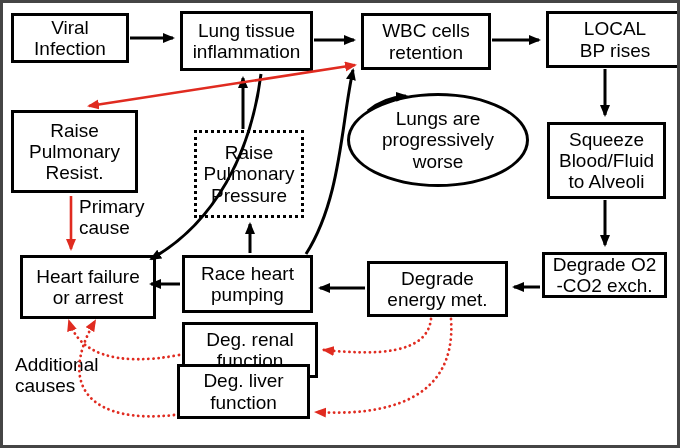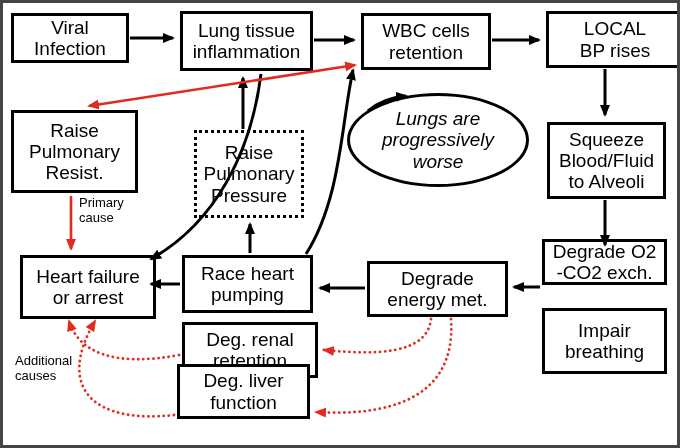--- a/index.html
+++ b/index.html
@@ -11,24 +11,24 @@
   .box{
     position:absolute;border:3px solid #000;background:#fff;
     display:flex;align-items:center;justify-content:center;
     text-align:center;box-sizing:border-box;
   }
   .box.dashed{border-style:dotted;}
   .label{white-space:pre-line;font-size:19px;line-height:1.12;color:#000;}
   .ellipse{
     position:absolute;border:3px solid #000;border-radius:50%;
     display:flex;align-items:center;justify-content:center;
-    text-align:center;box-sizing:border-box;background:transparent;font-style:italic;
+    text-align:center;box-sizing:border-box;background:transparent;
   }
   .note{
-    position:absolute;font-size:13px;line-height:1.12;color:#000;
+    position:absolute;font-size:19px;line-height:1.12;color:#000;
     white-space:pre-line;
   }
   svg.arrows{position:absolute;left:0;top:0;pointer-events:none;}
   .edge-black{stroke:#000;stroke-width:3;fill:none;}
   .edge-red{stroke:#e02b20;stroke-width:2.6;fill:none;}
   .edge-red-dotted{stroke:#e02b20;stroke-width:2.8;fill:none;
     stroke-dasharray:0.1 5;stroke-linecap:round;}
 </style>
 </head>
 <body>
@@ -79,32 +79,28 @@
 or arrest</span>
   </div>
   <div class="box" style="left:364px;top:258px;width:141px;height:56px">
     <span class="label">Degrade
 energy met.</span>
   </div>
   <div class="box" style="left:179px;top:252px;width:131px;height:58px">
     <span class="label">Race heart
 pumping</span>
   </div>
-  <div class="box" style="left:539px;top:236px;width:125px;height:46px">
+  <div class="box" style="left:539px;top:249px;width:125px;height:46px">
     <span class="label">Degrade O2
 -CO2 exch.</span>
-  </div>
-  <div class="box" style="left:539px;top:305px;width:125px;height:66px">
-    <span class="label">Impair
-breathing</span>
   </div>
 
   <div class="box" style="left:179px;top:319px;width:136px;height:56px">
     <span class="label">Deg. renal
-retention</span>
+function</span>
   </div>
   <div class="box" style="left:174px;top:361px;width:133px;height:55px">
     <span class="label">Deg. liver
 function</span>
   </div>
 
   <div class="note" style="left:76px;top:193px">Primary
 cause</div>
   <div class="note" style="left:12px;top:351px">Additional
 causes</div>

